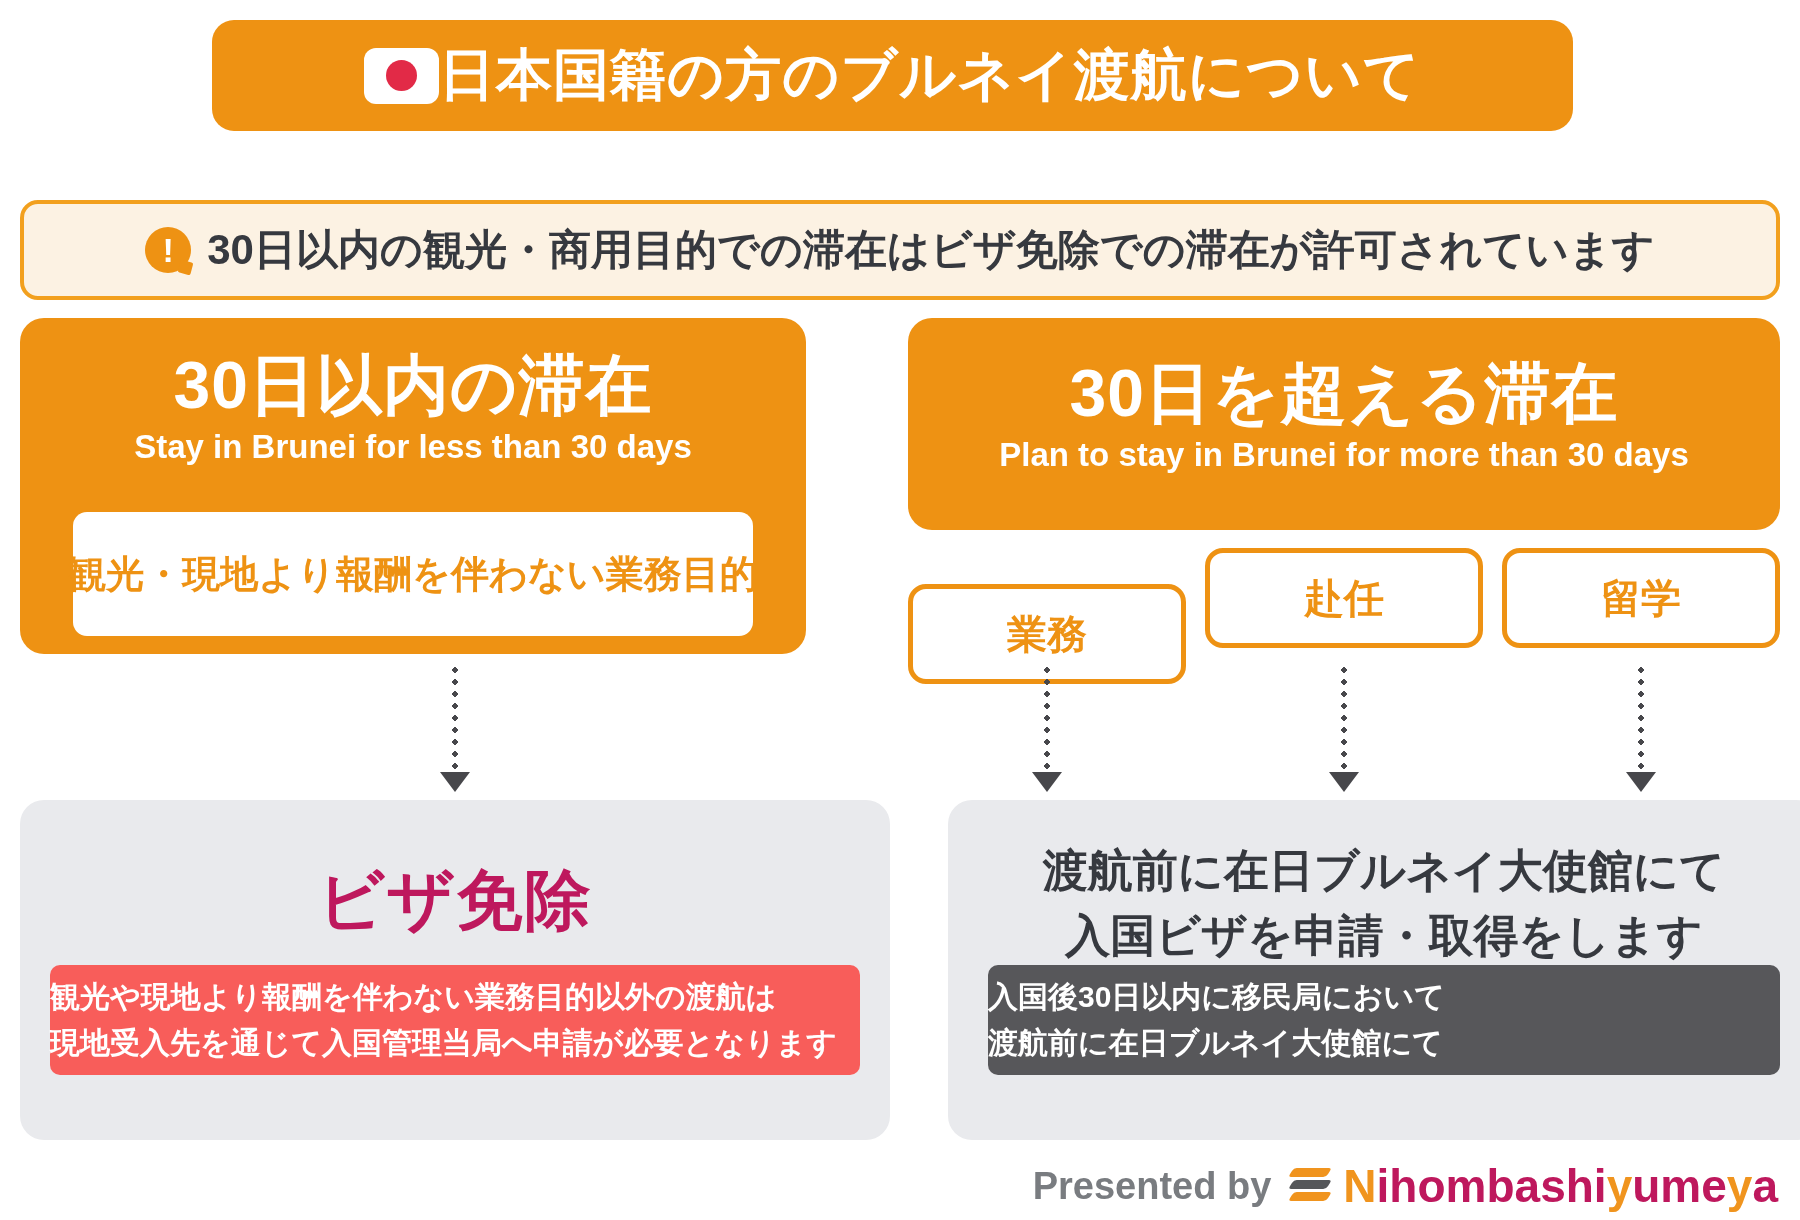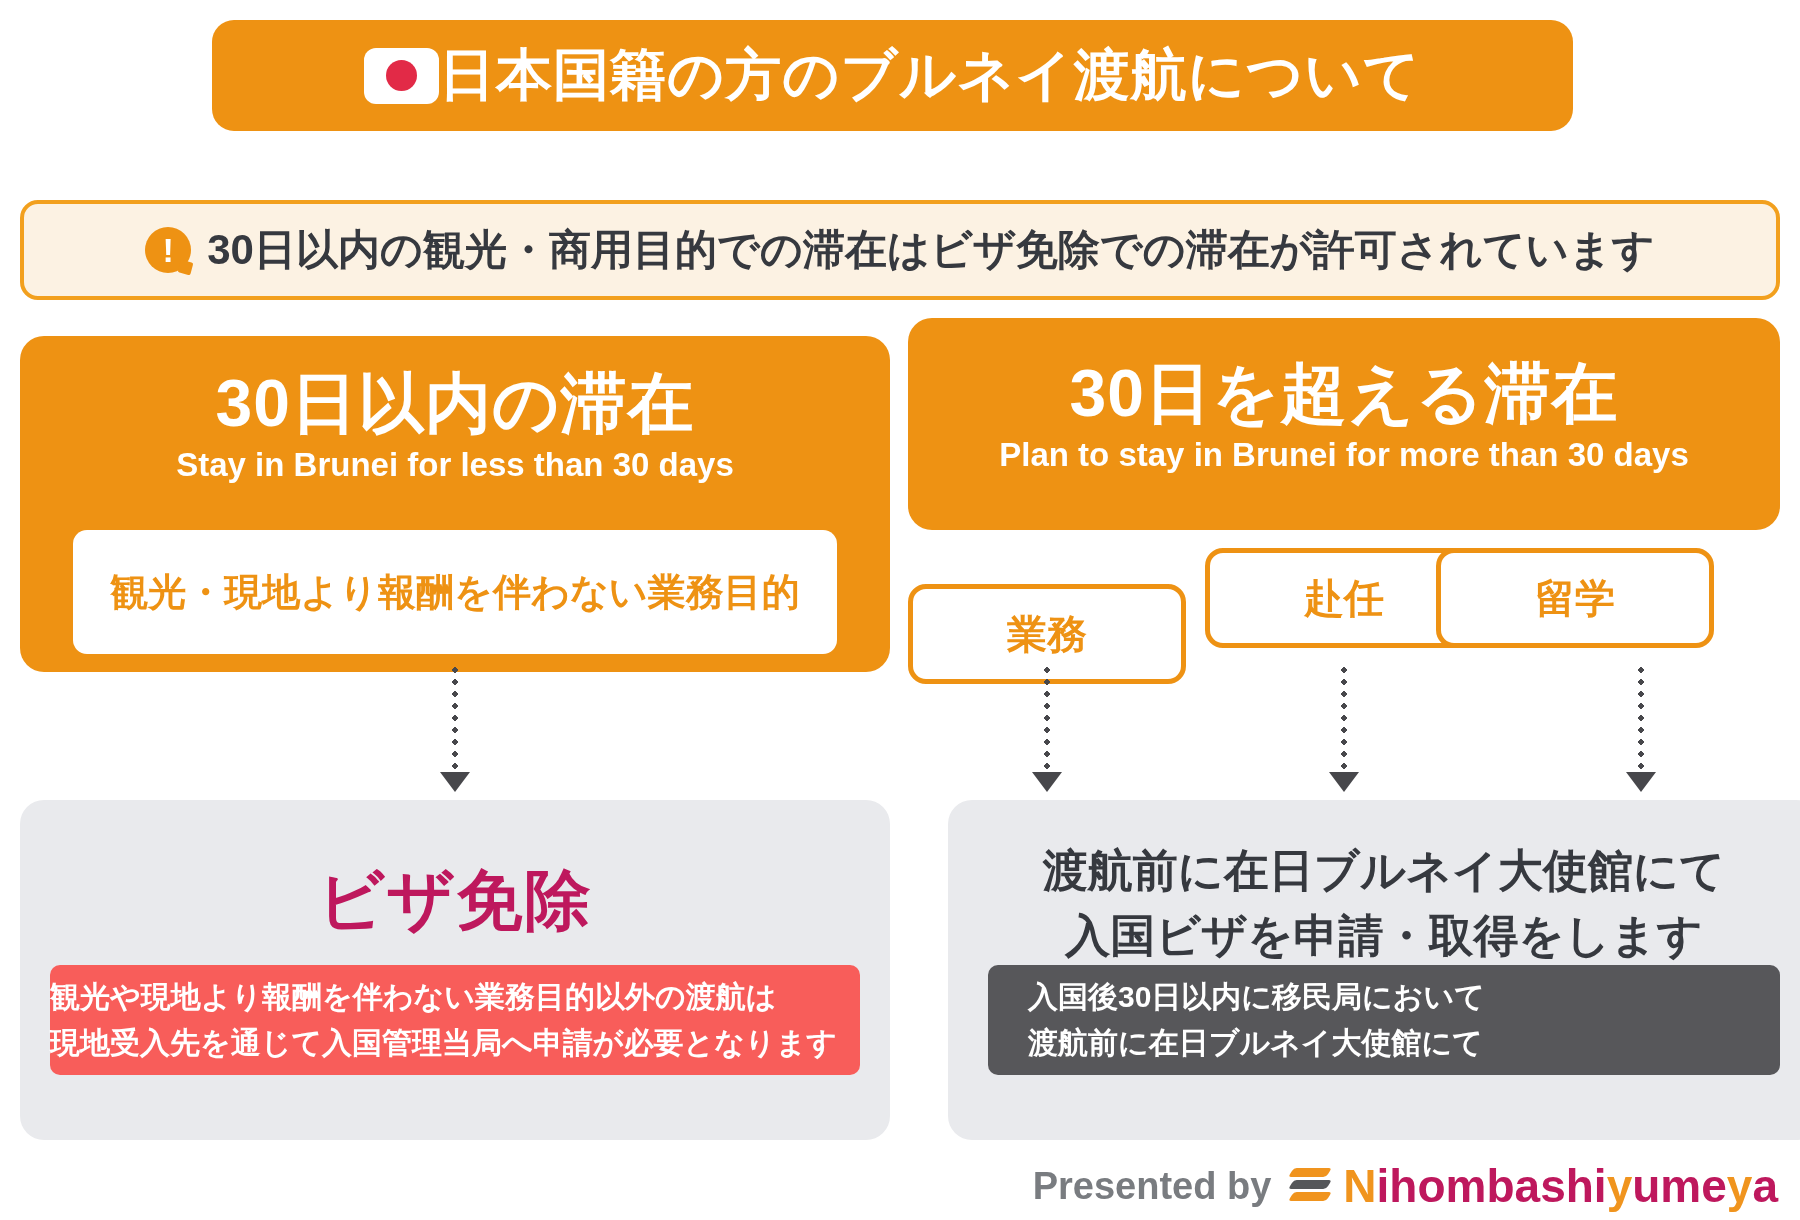--- a/index.html
+++ b/index.html
@@ -32,38 +32,38 @@
     display:flex;align-items:center;justify-content:center;flex:0 0 auto;
     color:#ffffff;font-size:34px;font-weight:800;
   }
   .alert-bubble::after{
     content:"";position:absolute;right:-1px;bottom:-1px;width:13px;height:13px;
     background:#EE9213;border-radius:2px;transform:rotate(15deg);
   }
   .notice-text{color:#36393F;font-size:42px;font-weight:800;white-space:nowrap;}
   
   .opt-box{position:absolute;background:#EE9213;border-radius:24px;text-align:center;}
-  .opt-left{left:20px;top:318px;width:870px;height:336px;margin-top:18px;}
+  .opt-left{left:20px;top:318px;width:786px;height:336px;}
   .opt-right{left:908px;top:318px;width:872px;height:212px;}
   .opt-title{color:#ffffff;font-size:66px;font-weight:800;line-height:1.0;margin-top:34px;letter-spacing:1px;}
   .opt-right .opt-title{margin-top:42px;}
   .opt-sub{color:#ffffff;font-size:33px;font-weight:800;margin-top:10px;}
   .purpose-pill{
     position:absolute;left:53px;right:53px;top:194px;height:124px;background:#ffffff;border-radius:14px;
     display:flex;align-items:center;justify-content:center;
     color:#EE9213;font-size:38px;font-weight:800;white-space:nowrap;
   }
   
   .cat-box{
     position:absolute;top:548px;height:100px;width:278px;box-sizing:border-box;
     background:#ffffff;border:5px solid #EE9213;border-radius:18px;
     display:flex;align-items:center;justify-content:center;
     color:#EE9213;font-size:40px;font-weight:800;
   }
-  .cat-0{left:908px;margin-top:36px;} .cat-1{left:1205px;} .cat-2{left:1436px;}
+  .cat-0{left:908px;margin-top:36px;} .cat-1{left:1205px;} .cat-2{left:1502px;}
   
   .arrow{position:absolute;top:664px;width:30px;height:130px;display:flex;flex-direction:column;align-items:center;}
   .arrow-line{
     width:6px;height:106px;
     background-image:radial-gradient(circle 2.8px at 3px 6px,#47474B 98%,transparent 100%);
     background-size:6px 12px;background-repeat:repeat-y;
   }
   .arrow-head{
     width:0;height:0;border-left:15px solid transparent;border-right:15px solid transparent;
     border-top:20px solid #47474B;margin-top:2px;
@@ -78,21 +78,21 @@
   }
   .res-heading{
     text-align:center;color:#36393F;font-size:45px;font-weight:800;line-height:1.45;margin-top:38px;
   }
   .note{
     position:absolute;left:30px;right:30px;top:165px;height:110px;border-radius:10px;
     display:flex;flex-direction:column;align-items:flex-start;justify-content:center;
     color:#ffffff;font-size:30px;font-weight:800;line-height:1.55;white-space:nowrap;
   }
   .note-red{background:#F85D5A;}
-  .note-dark{background:#57575A;left:40px;right:40px;padding-left:40px;}
+  .note-dark{background:#57575A;left:40px;right:40px;}
   
   .footer{
     position:absolute;right:22px;top:1158px;height:56px;
     display:flex;align-items:center;gap:14px;
   }
   .presented{color:#797C80;font-size:38px;font-weight:800;}
   .brand-logo{display:flex;flex-direction:column;gap:3px;transform:translateY(-2px);margin-left:6px;}
   .brand-logo .bar{width:38px;height:9px;border-radius:3px;transform:skewX(-32deg);}
   .bar-1,.bar-3{background:#F0941E;}
   .bar-2{background:#55575A;}

